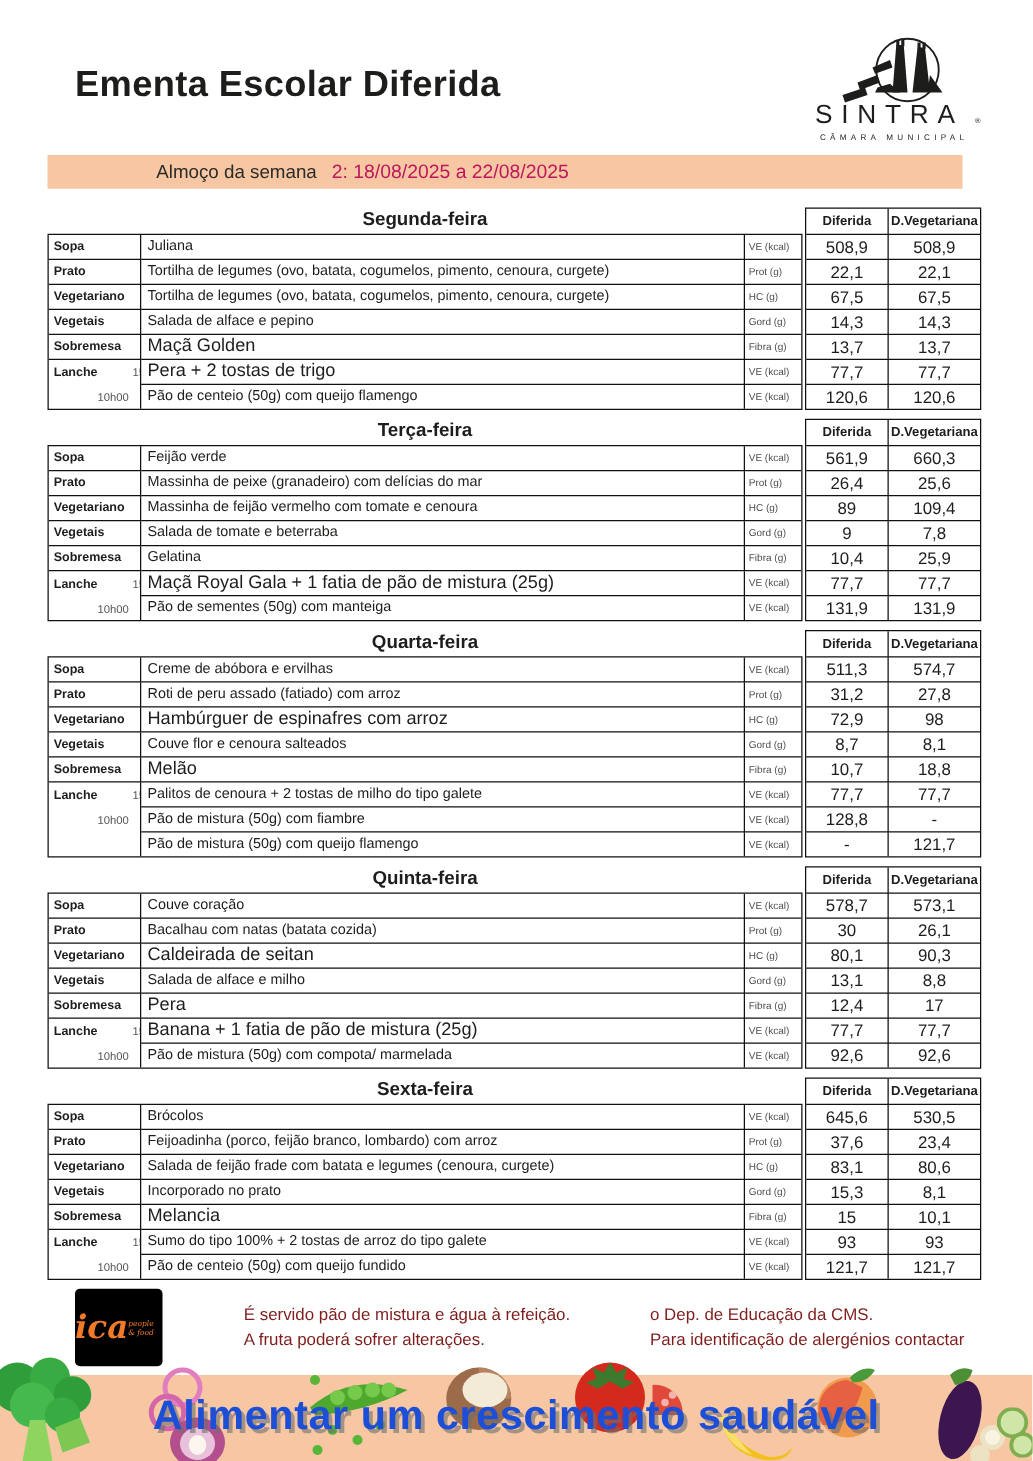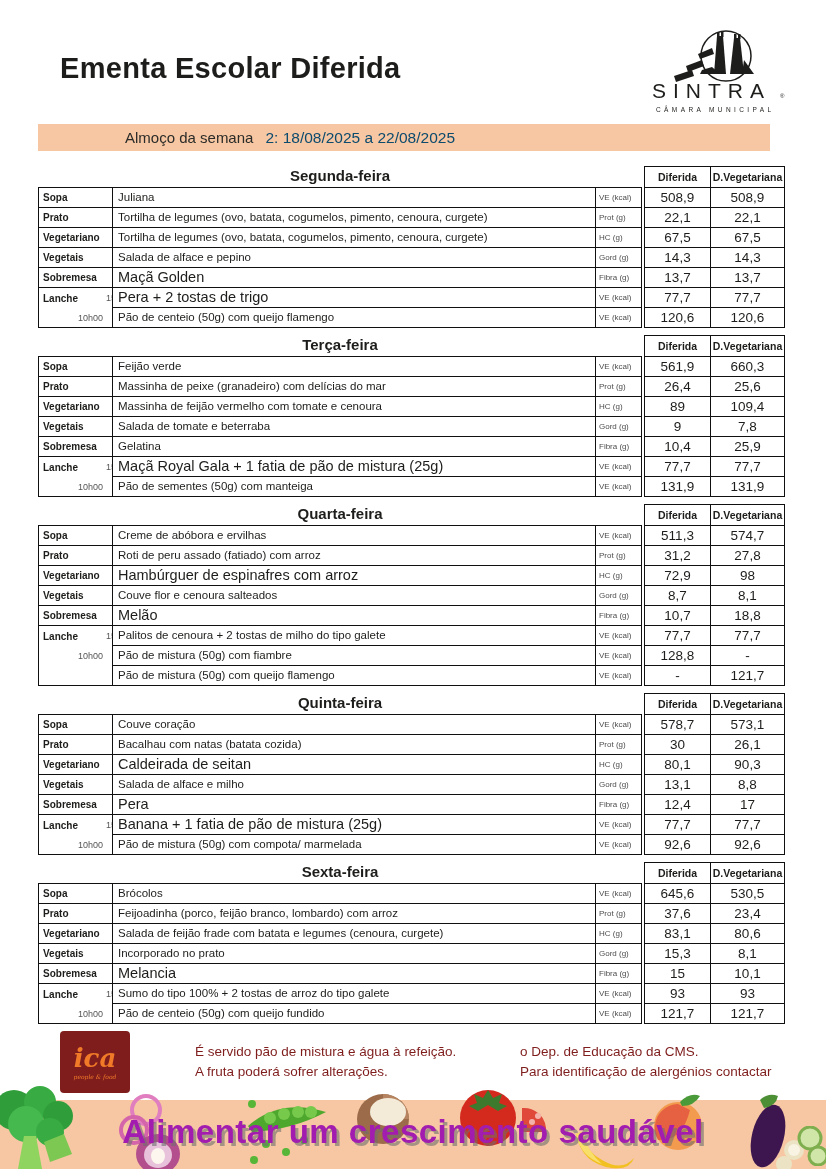--- a/index.html
+++ b/index.html
@@ -6,21 +6,21 @@
   body{
     width:826px;height:1169px;position:relative;overflow:hidden;
     background:#ffffff;color:#1d1d1b;
     font-family:"Liberation Sans",sans-serif;
   }
   
   .page-title{position:absolute;left:60px;top:52px;font-size:29px;font-weight:bold;letter-spacing:.3px;}
   .sintra-logo{position:absolute;left:646px;top:26px;width:146px;height:96px;}
   .week-bar{position:absolute;left:38px;top:124px;width:732px;height:27px;background:#F6C7A2;display:flex;align-items:center;}
   .week-label{margin-left:87px;font-size:15px;color:#2b2b29;}
-  .week-value{margin-left:12px;font-size:15.5px;color:#0c4a6e;}
+  .week-value{margin-left:12px;font-size:15.5px;color:#be185d;}
   
   .days{position:absolute;left:38px;top:166px;width:750px;}
   .day{display:flex;align-items:flex-start;margin-bottom:7px;}
   .day-title{width:604px;height:21px;line-height:20px;text-align:center;font-size:15px;font-weight:bold;}
   .main-table{border:1px solid #101010;display:grid;grid-template-columns:74px 483px 45px;width:602px;}
   .cell{height:19px;line-height:19px;border-bottom:1px solid #101010;overflow:hidden;white-space:nowrap;box-sizing:content-box;}
   .c-label{grid-column:1;border-right:1px solid #101010;font-weight:bold;font-size:10px;padding-left:4px;}
   .c-desc{grid-column:2;border-right:1px solid #101010;font-size:11.5px;padding-left:5px;}
   .c-desc.lg{font-size:14.5px;}
   .c-nut{grid-column:3;font-size:8px;color:#4d4d4d;padding-left:3px;}
@@ -32,31 +32,31 @@
   .time{font-size:9px;color:#555;font-weight:normal;margin-top:41px;}
   .lanche-line2{height:20px;line-height:20px;text-align:right;padding-right:3px;}
   .lanche-line3{height:19px;display:flex;flex-direction:column;justify-content:center;align-items:flex-end;padding-right:3px;}
   .veg-time{font-size:7.5px;line-height:8px;color:#555;font-weight:normal;}
   .vals-table{border:1px solid #101010;display:grid;grid-template-columns:66px 73px;margin-left:2px;}
   .vh{height:20px;line-height:20px;border-bottom:1px solid #101010;font-weight:bold;font-size:10.5px;text-align:center;}
   .vr{border-right:1px solid #101010;}
   .vc{height:19px;line-height:19px;border-bottom:1px solid #101010;font-size:13.5px;text-align:center;}
   .vc.last{border-bottom:none;}
   
-  .ica-logo{position:absolute;left:60px;top:1031px;width:70px;height:62px;background:#7f1d1d;border-radius:4px;
-    display:flex;flex-direction:column;align-items:center;justify-content:center;}
+  .ica-logo{position:absolute;left:60px;top:1031px;width:70px;height:62px;background:#000000;border-radius:4px;
+    display:flex;flex-direction:row;align-items:center;justify-content:center;}
   .ica-main{color:#f07a28;font-family:"DejaVu Serif",serif;font-style:italic;font-weight:bold;font-size:26px;line-height:26px;}
   .ica-sub{color:#f07a28;font-family:"DejaVu Serif",serif;font-style:italic;font-size:6px;margin-top:2px;}
   .foot-note{position:absolute;font-size:13.5px;line-height:20px;color:#7f1d1d;}
   .foot-note.n1{left:195px;top:1042px;}
   .foot-note.n2{left:520px;top:1042px;}
   
   .banner{position:absolute;left:0;bottom:0;width:826px;height:69px;background:#F6C7A2;}
   .banner-text{position:absolute;left:0;right:0;top:13px;text-align:center;z-index:5;
-    font-size:33px;font-weight:bold;color:#a21caf;letter-spacing:.5px;
+    font-size:33px;font-weight:bold;color:#1d4ed8;letter-spacing:.5px;
     text-shadow:3px 3px 0 rgba(110,110,110,.6);}
   .veg{position:absolute;z-index:2;}
 </style>
 </head>
 <body>
 
 <div class="page-title">Ementa Escolar Diferida</div>
 
 <svg class="sintra-logo" viewBox="0 0 146 96">
   <circle cx="80" cy="30" r="25" fill="none" stroke="#1d1d1b" stroke-width="1.5"></circle>

